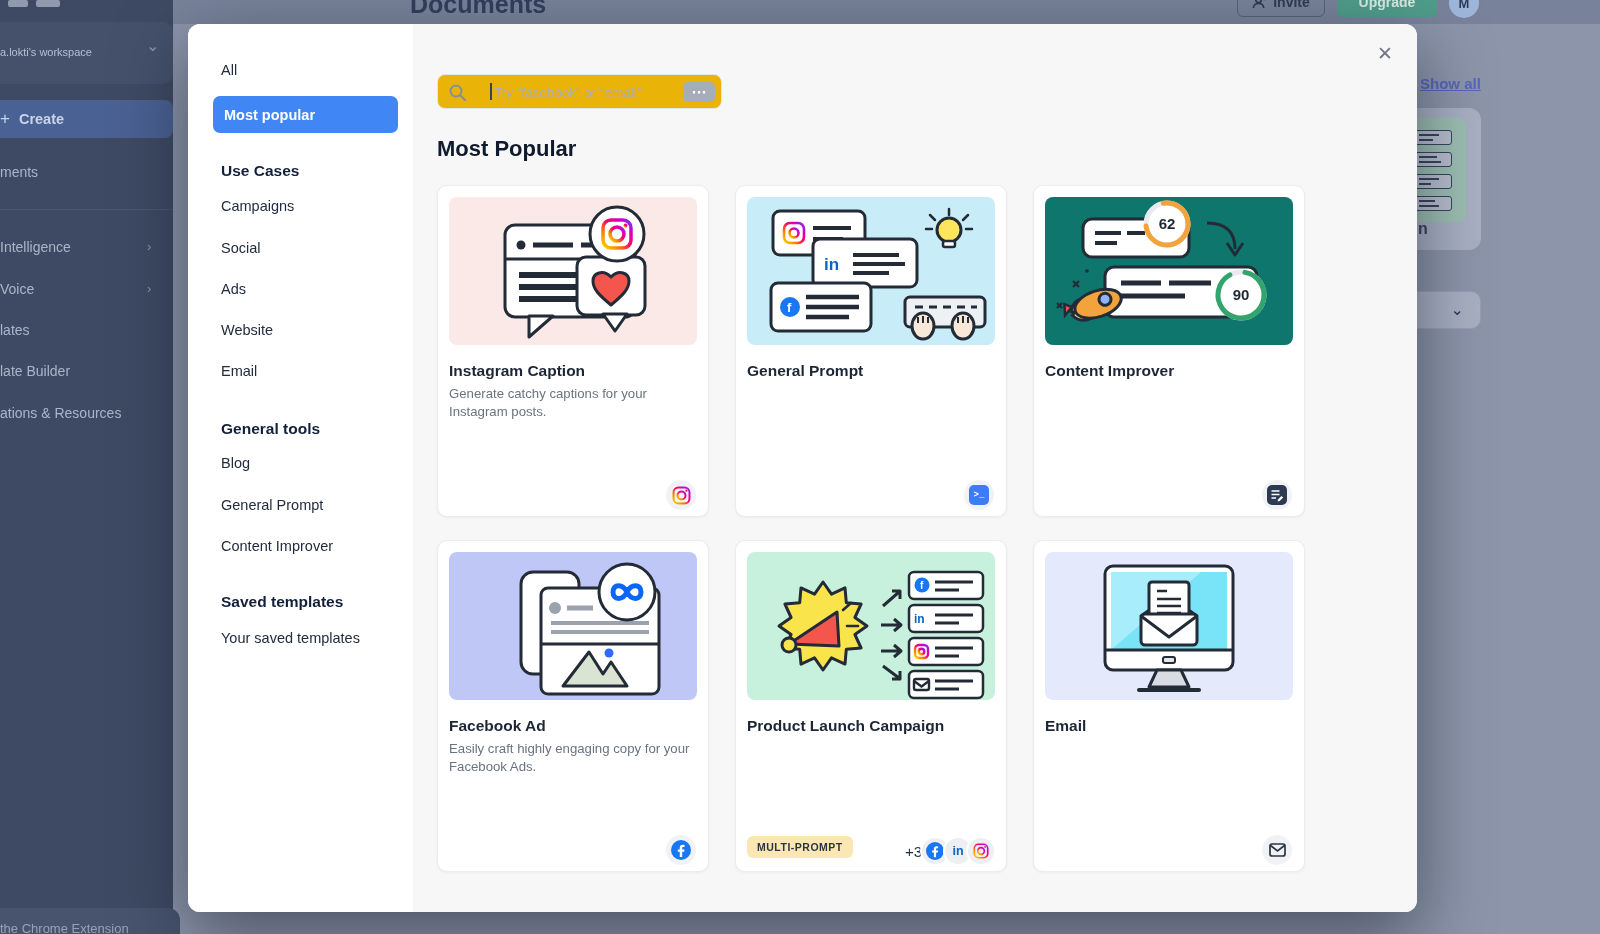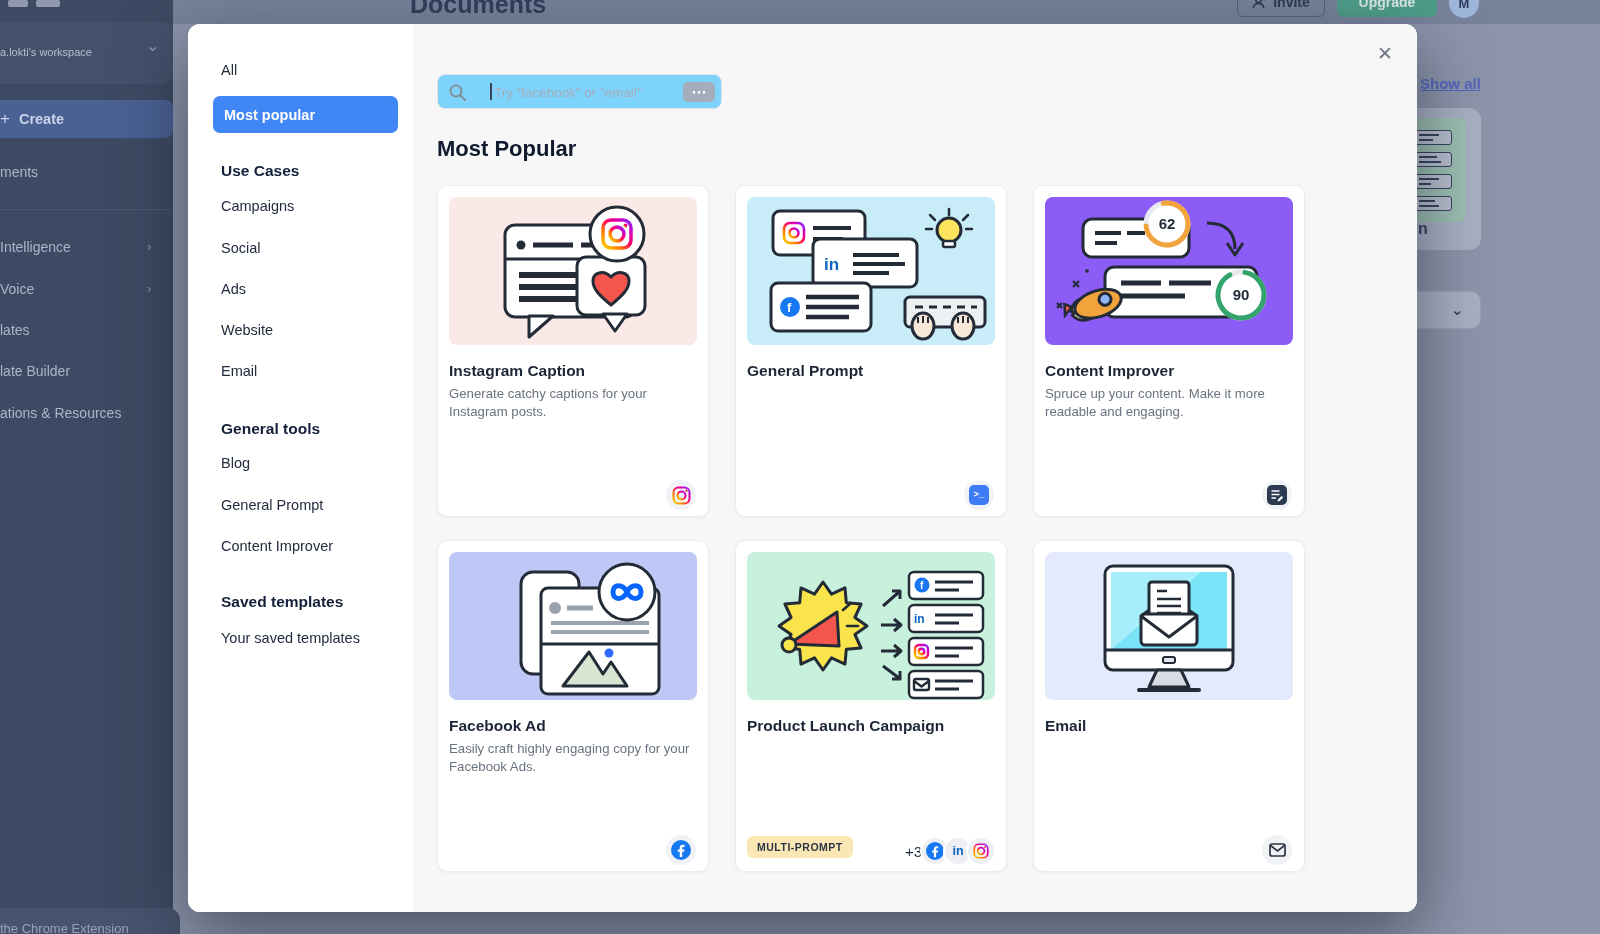--- a/index.html
+++ b/index.html
@@ -45,21 +45,21 @@
   .modal{position:absolute;left:188px;top:24px;width:1229px;height:888px;background:#fff;border-radius:12px;
       box-shadow:0 24px 70px rgba(10,16,30,.5);z-index:10;overflow:hidden;}
   .mnav{position:absolute;left:0;top:0;bottom:0;width:225px;background:#fff;border-right:1px solid #ECEDEF;}
   .nav-item{position:absolute;left:33px;font-size:14.5px;font-weight:500;color:#222C3E;cursor:pointer;white-space:nowrap;}
   .nav-head{position:absolute;left:33px;font-size:15.5px;font-weight:700;color:#13203A;white-space:nowrap;}
   .nav-selected{position:absolute;left:25px;top:72px;width:185px;height:37px;background:#4186F5;border-radius:7px;
       display:flex;align-items:center;padding-left:11px;box-sizing:border-box;
       color:#fff;font-size:14.5px;font-weight:600;}
   .mclose{position:absolute;right:24px;top:18px;font-size:19px;color:#717885;cursor:pointer;}
   .mcontent{position:absolute;left:225px;right:0;top:0;bottom:0;background:#F7F7F8;}
-  .search{position:absolute;left:24px;top:50px;width:285px;height:35px;background:#7dd3fc;
+  .search{position:absolute;left:24px;top:50px;width:285px;height:35px;background:#eab308;
       border:1px solid #E3E5E9;border-radius:8px;box-sizing:border-box;}
   .search input{position:absolute;left:54px;top:0;width:180px;height:33px;border:none;outline:none;
       background:transparent;font-family:"Liberation Sans",sans-serif;font-size:13.5px;color:#30394A;}
   .search input::placeholder{color:#A7AEB9;}
   .search .caret{position:absolute;left:52px;top:8px;width:1.5px;height:17px;background:#3A4352;}
   .search .more{position:absolute;right:6px;top:7px;width:32px;height:20px;background:#A6ADBA;border-radius:5px;
       color:#fff;font-size:15px;font-weight:700;display:flex;align-items:center;justify-content:center;line-height:0;}
   .mheading{position:absolute;left:24px;top:112px;font-size:22px;font-weight:700;color:#0F1A2E;}
   .card{position:absolute;width:272px;height:332px;background:#fff;border:1px solid #ECECEF;border-radius:10px;
       box-shadow:0 1px 3px rgba(16,24,40,.05);box-sizing:border-box;cursor:pointer;}
@@ -263,21 +263,21 @@
             <path d="M171 120 v6 M176 119 v7 M181 120 v6 M211 120 v6 M216 119 v7 M221 120 v6" stroke="#232B36" stroke-width="2"></path>
           </svg>
         </div>
         <div class="c-title">General Prompt</div>
         <div class="f-circle">
           <div class="sq-ic" style="background:#3D7BF7;color:#fff;font-size:9px;font-weight:700;font-family:'Liberation Mono',monospace;">&gt;_</div>
         </div>
       </div>
 
       <div class="card" style="left:620px;top:161px">
-        <div class="illus" style="background:#8b5cf6">
+        <div class="illus" style="background:#0f766e">
           <svg width="248" height="148" viewBox="0 0 248 148">
             <rect x="38" y="22" width="106" height="38" rx="9" fill="#fff" stroke="#232B36" stroke-width="3"></rect>
             <path d="M50 36 H76 M82 36 H100" stroke="#232B36" stroke-width="4"></path>
             <path d="M50 46 H72" stroke="#232B36" stroke-width="4"></path>
             <circle cx="122" cy="27" r="21" fill="#fff" stroke="#E8EAEF" stroke-width="5"></circle>
             <circle cx="122" cy="27" r="21" fill="none" stroke="#F2A33C" stroke-width="5" stroke-dasharray="100 32" transform="rotate(-100 122 27)" stroke-linecap="round"></circle>
             <text x="122" y="32" text-anchor="middle" font-size="15" font-weight="bold" fill="#1F2835" font-family="Liberation Sans,sans-serif">62</text>
             <path d="M162 26 q28 0 28 26" fill="none" stroke="#232B36" stroke-width="3"></path>
             <path d="M182 46 L190 58 L198 46" fill="none" stroke="#232B36" stroke-width="3" stroke-linejoin="round"></path>
             <rect x="60" y="70" width="152" height="50" rx="9" fill="#fff" stroke="#232B36" stroke-width="3"></rect>
@@ -291,21 +291,20 @@
               <path d="M24 32 q-16 4 -22 -8 q10 -8 24 -2 z" fill="#F2D9A4" stroke="#232B36" stroke-width="3"></path>
               <path d="M4 16 l-9 6 3 -11 z" fill="#F4564E" stroke="#232B36" stroke-width="2.5"></path>
               <ellipse cx="30" cy="21" rx="24" ry="13" fill="#F2A33C" stroke="#232B36" stroke-width="3"></ellipse>
               <circle cx="38" cy="19" r="6" fill="#8FB3F7" stroke="#232B36" stroke-width="3"></circle>
             </g>
             <path d="M28 84 l6 6 M34 84 l-6 6 M12 106 l5 5 M17 106 l-5 5" stroke="#232B36" stroke-width="2.2"></path>
             <circle cx="42" cy="74" r="1.8" fill="#232B36"></circle>
           </svg>
         </div>
         <div class="c-title">Content Improver</div>
-        <div class="c-desc">Spruce up your content. Make it more readable and engaging.</div>
         <div class="f-circle">
           <div class="sq-ic" style="background:#2C3A52">
             <svg width="14" height="14" viewBox="0 0 14 14">
               <path d="M1.5 3 h8 M1.5 6.5 h8 M1.5 10 h4.5" stroke="#fff" stroke-width="1.6"></path>
               <path d="M8 11.5 l3.5 -3.5 1.6 1.6 -3.5 3.5 -2 .4 z" fill="#fff"></path>
             </svg>
           </div>
         </div>
       </div>
 

